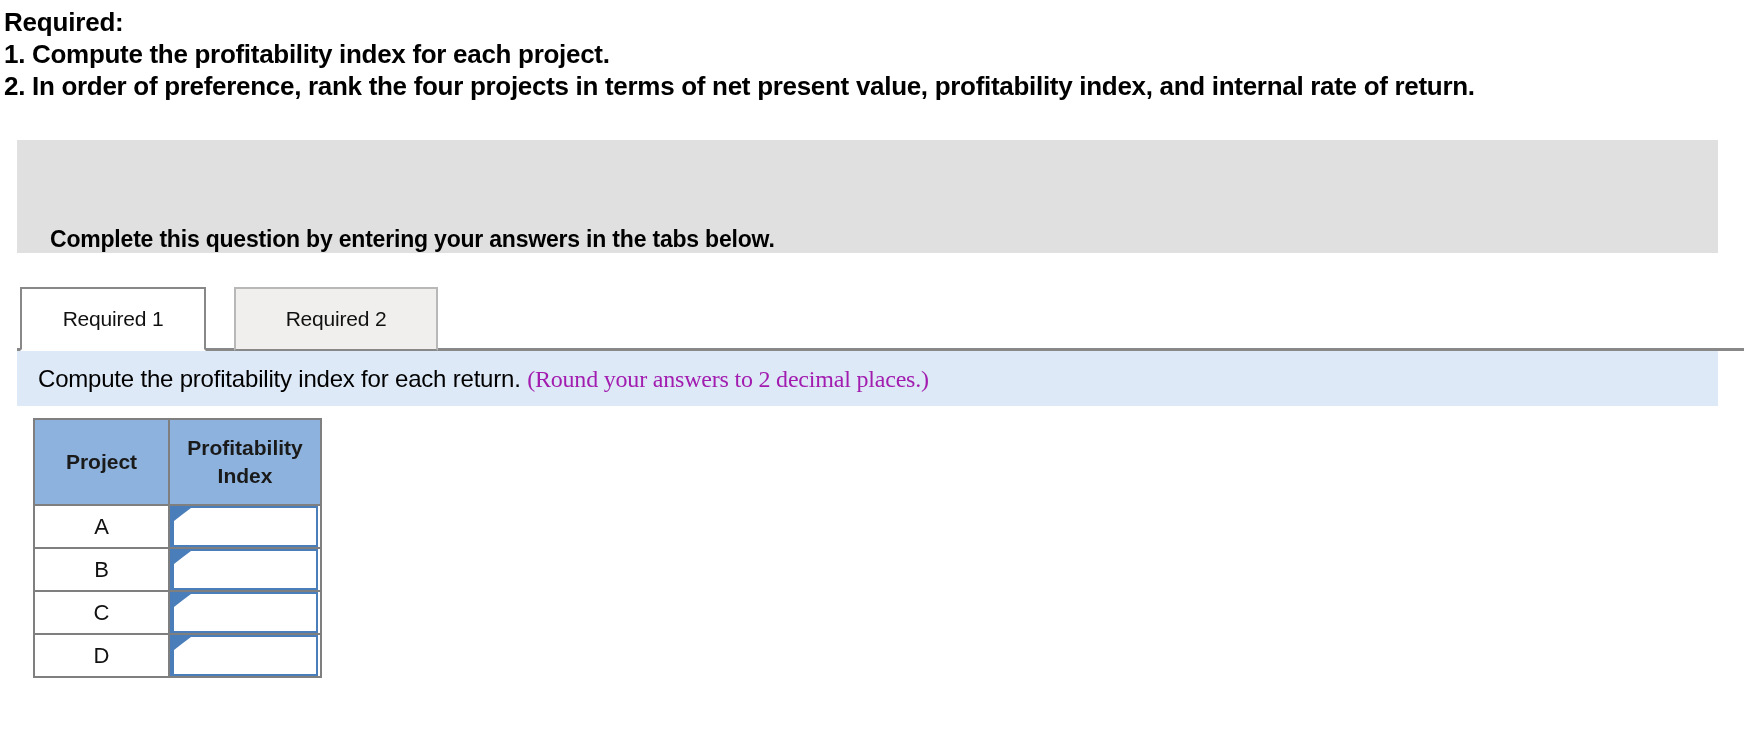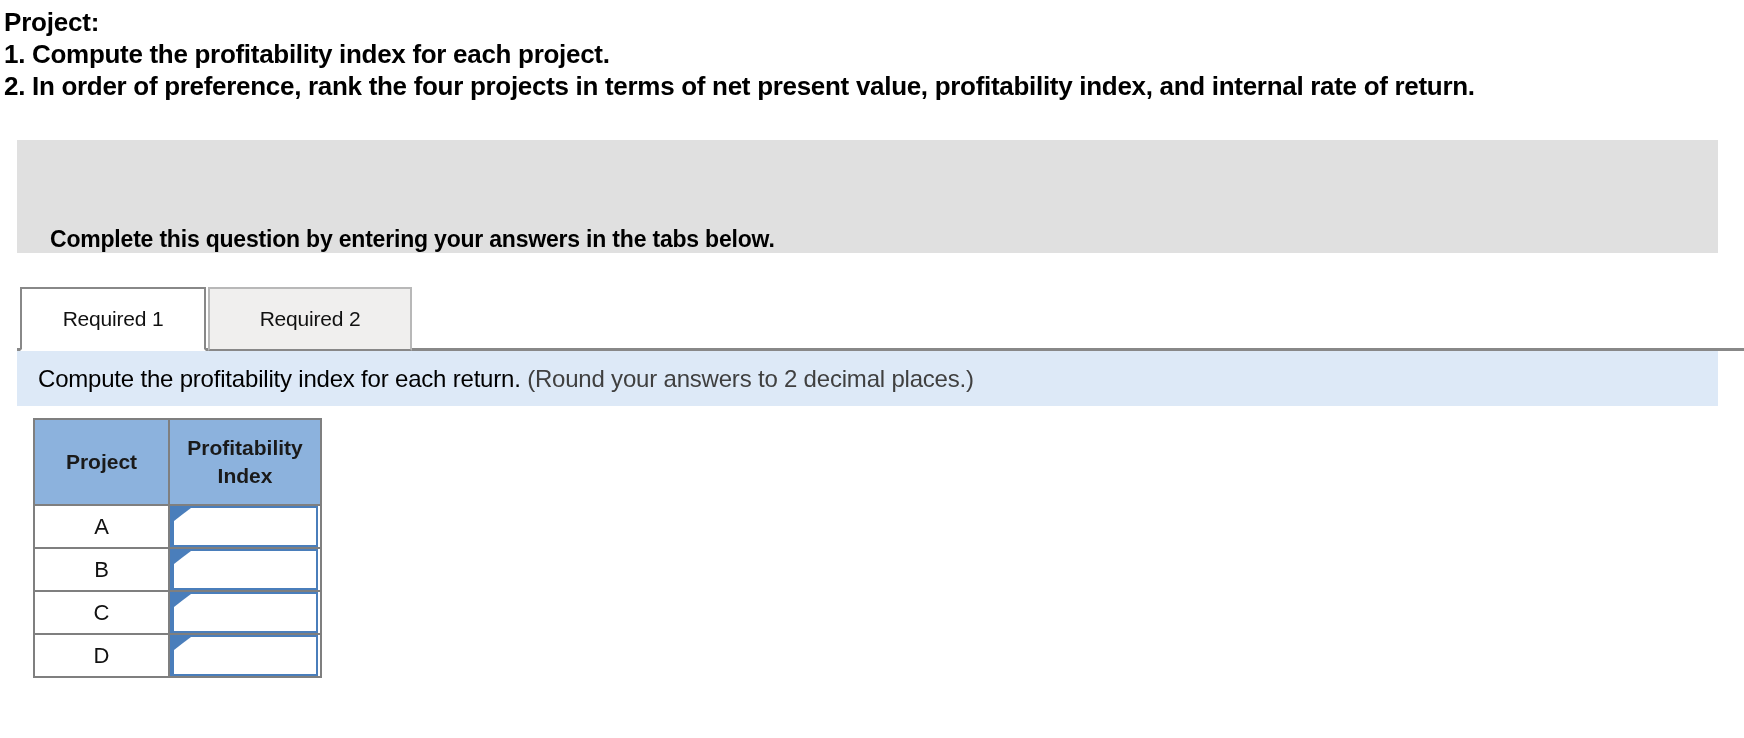--- a/index.html
+++ b/index.html
@@ -61,20 +61,21 @@
     top: 283px;
     width: 1744px;
     height: 68px;
   }
   .tabs-row {
     position: absolute;
     left: 20px;
     bottom: 0;
     display: flex;
     align-items: flex-end;
+    gap: 26px;
   }
   .tab {
     height: 64px;
     display: flex;
     align-items: center;
     justify-content: center;
     font-size: 21px;
     letter-spacing: -0.2px;
     padding: 0 22px;
     position: relative;
@@ -118,21 +119,22 @@
     display: flex;
     align-items: center;
   }
   .blue-strip-text {
     padding-left: 21px;
     font-size: 24px;
     letter-spacing: -0.2px;
     white-space: nowrap;
   }
   .blue-strip-note {
-    color: #404040;
+    color: #a21caf;
+    font-family: Liberation Serif, serif;
   }
 
   
   .ans-table {
     position: absolute;
     left: 18px;
     top: 418px;
     border-collapse: collapse;
     table-layout: fixed;
     margin-left: 15px;
@@ -203,21 +205,21 @@
     font-size: 20px;
     text-align: right;
     padding-right: 6px;
     color: #111;
   }
 </style>
 </head>
 <body>
 
 <div class="prompt">
-  <div class="prompt-heading">Project:</div>
+  <div class="prompt-heading">Required:</div>
   <div class="prompt-line">1. Compute the profitability index for each project.</div>
   <div class="prompt-line">2. In order of preference, rank the four projects in terms of net present value, profitability index, and internal rate of return.</div>
 </div>
 
 <div class="gray-banner">
   <div class="gray-banner-text">Complete this question by entering your answers in the tabs below.</div>
 </div>
 
 <div class="tabs-wrap">
   <div class="tabs-underline"></div>

